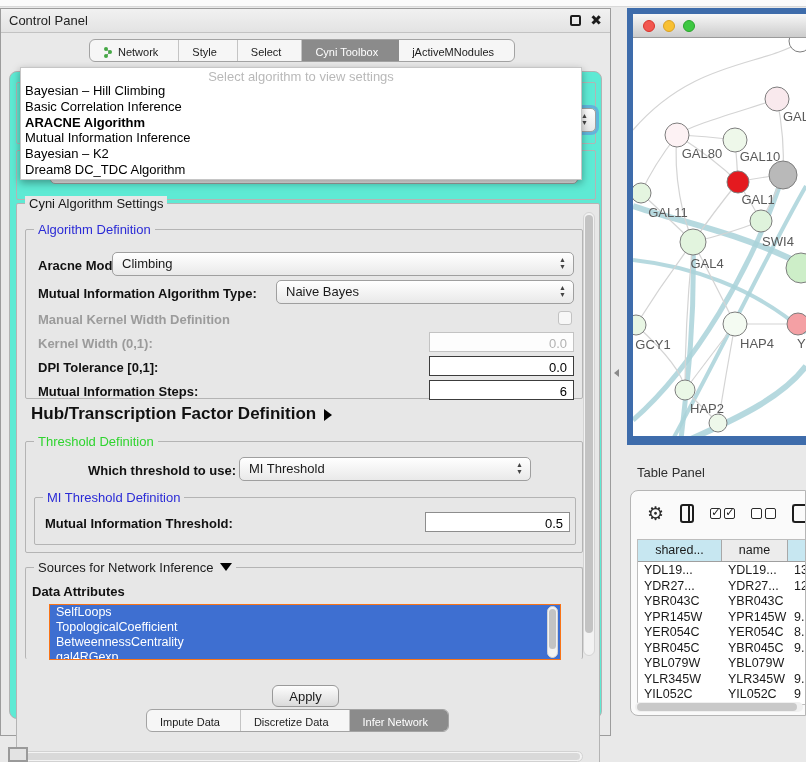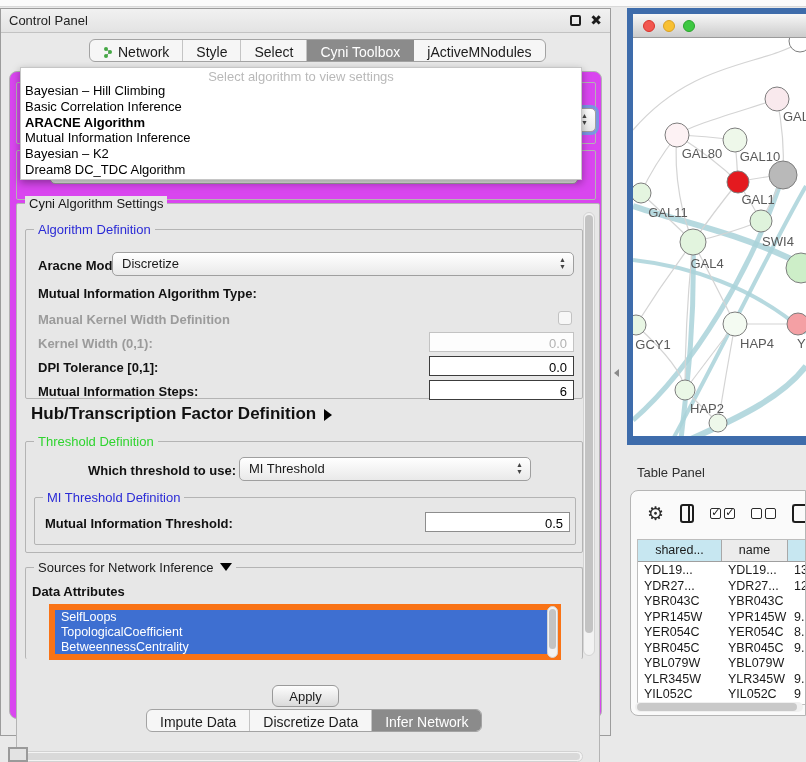--- a/index.html
+++ b/index.html
@@ -13,30 +13,30 @@
   
   .control-panel { left:0; top:8px; width:611px; height:728px; background:#e9e9e9; border:1px solid #9c9c9c; }
   .cp-titlebar { left:0; top:0; width:100%; height:24px; background:linear-gradient(#f1f1f1,#e3e3e3); border-bottom:1px solid #c2c2c2; display:flex; align-items:center; padding:0 8px; }
   .cp-title { font-size:13px; color:#222; }
   .cp-buttons { margin-left:auto; display:flex; align-items:center; gap:9px; }
   .float-btn { width:11px; height:11px; border:2px solid #1c1c1c; border-radius:2px; cursor:pointer; }
   .close-btn { font-size:14px; font-weight:bold; color:#1c1c1c; line-height:11px; cursor:pointer; }
 
   
   .tabbar { display:inline-flex; border:1px solid #a3a3a3; border-radius:6px; background:#f6f6f6; height:23px; overflow:hidden; }
-  .tab { padding:3px 13px 0 13px; font-size:14px; color:#1c1c1c; border-right:1px solid #c4c4c4; cursor:pointer; white-space:nowrap; display:flex; align-items:center; gap:5px; height:100%; }
+  .tab { padding:3px 20px 0 13px; font-size:11px; color:#1c1c1c; border-right:1px solid #c4c4c4; cursor:pointer; white-space:nowrap; display:flex; align-items:center; gap:5px; height:100%; }
   .tab:last-child { border-right:none; }
   .tab.selected { background:#8b8b8b; color:#fff; border-right-color:#8b8b8b; }
   .top-tabbar { left:88px; top:30px; }
   .bottom-tabbar { left:145px; top:700px; }
 
   .net-icon { width:10px; height:12px; display:inline-block; }
 
   
-  .content-frame { left:8px; top:62px; width:593px; height:648px; border:1px solid #b3b3b3; border-radius:8px; background:#d946ef; }
+  .content-frame { left:8px; top:62px; width:593px; height:648px; border:1px solid #b3b3b3; border-radius:8px; background:#5eead4; }
 
   
   .fieldset { position:absolute; border:1px solid #b4b4b4; border-radius:2px; }
   .legend { position:absolute; top:-8px; left:8px; background:#e7e7e7; padding:0 4px; font-size:13px; white-space:nowrap; }
   .legend.blue { color:#2b2bd6; }
   .legend.green { color:#2fd42f; }
 
   .combo { position:absolute; height:24px; border:1px solid #9f9f9f; border-radius:5px; background:linear-gradient(#ffffff,#e9e9e9); font-size:13px; padding:3px 24px 0 9px; cursor:pointer; }
   .combo .stepper { position:absolute; right:7px; top:3px; font-size:7px; line-height:7px; color:#444; text-align:center; }
   .combo.focused { box-shadow:0 0 0 3px rgba(98,167,221,.8); }
@@ -54,21 +54,21 @@
   .tfield.dis { border:1px solid #c3c3c3; color:#b2b2b2; background:#fdfdfd; }
   .checkbox { position:absolute; width:14px; height:14px; border:1px solid #c2c2c2; border-radius:3px; background:#f7f7f7; }
 
   
   .vscroll { position:absolute; width:12px; background:#f2f2f2; border:1px solid #d4d4d4; border-radius:6px; }
   .vthumb { position:absolute; left:1px; width:8px; background:#c3c3c3; border-radius:4px; }
   .hscroll { position:absolute; height:11px; background:#f4f4f4; border:1px solid #d2d2d2; border-radius:6px; }
   .hthumb { position:absolute; top:1px; height:7px; background:#d9d9d9; border-radius:4px; }
 
   
-  .attr-list { position:absolute; background:#fff; border:6px solid #f97316; overflow:hidden; }
+  .attr-list { position:absolute; background:#fff; border:1px solid #f97316; overflow:hidden; }
   .attr-item { background:#3e6fd1; color:#fff; font-size:12.5px; line-height:15px; padding-left:6px; white-space:nowrap; }
 
   .apply-btn { position:absolute; width:67px; height:22px; border:1px solid #9a9a9a; border-radius:6px; background:linear-gradient(#fdfdfd,#dadada); font-size:13px; text-align:center; padding-top:3px; cursor:pointer; }
 
   .hub-row { position:absolute; font-weight:bold; font-size:17px; color:#111; }
   .tri-right { display:inline-block; width:0; height:0; border-left:8px solid #000; border-top:6px solid transparent; border-bottom:6px solid transparent; margin-left:8px; vertical-align:-2px; }
   .tri-down { display:inline-block; width:0; height:0; border-top:8px solid #000; border-left:6px solid transparent; border-right:6px solid transparent; margin-left:6px; vertical-align:1px; }
 
   
   .splitter-arrow { left:614px; top:369px; width:0; height:0; border-right:5px solid #8a8a8a; border-top:4px solid transparent; border-bottom:4px solid transparent; }
@@ -183,25 +183,29 @@
 
       <div class="hscroll" style="left:6px; bottom:4px; width:560px;">
         <div class="hthumb" style="left:2px; width:554px;"></div>
       </div>
 
       <div class="fieldset" style="left:8px; top:25px; width:558px; height:170px;">
         <span class="legend blue">Algorithm Definition</span>
 
         <label class="b" style="left:12px; top:28px;">Aracne Mode:</label>
         <div class="combo" style="left:86px; top:22px; width:462px;">
-          <span>Discretize</span>
+          <span>Climbing</span>
           <span class="stepper">▲<br>▼</span>
         </div>
 
         <label class="b" style="left:12px; top:56px;text-align:right;">Mutual Information Algorithm Type:</label>
+        <div class="combo" style="left:250px; top:50px; width:298px;">
+          <span>Naive Bayes</span>
+          <span class="stepper">▲<br>▼</span>
+        </div>
 
         <label class="b dis" style="left:12px; top:82px;">Manual Kernel Width Definition</label>
         <span class="checkbox" style="left:532px; top:81px;"></span>
 
         <label class="b dis" style="left:12px; top:106px;text-align:center;">Kernel Width (0,1):</label>
         <input class="tfield dis" style="left: 403px; top: 102px; width: 145px;" readonly="" value="0.0">
 
         <label class="b" style="left:12px; top:130px;">DPI Tolerance [0,1]:</label>
         <input class="tfield" style="left: 403px; top: 126px; width: 145px;" value="0.0">
 

